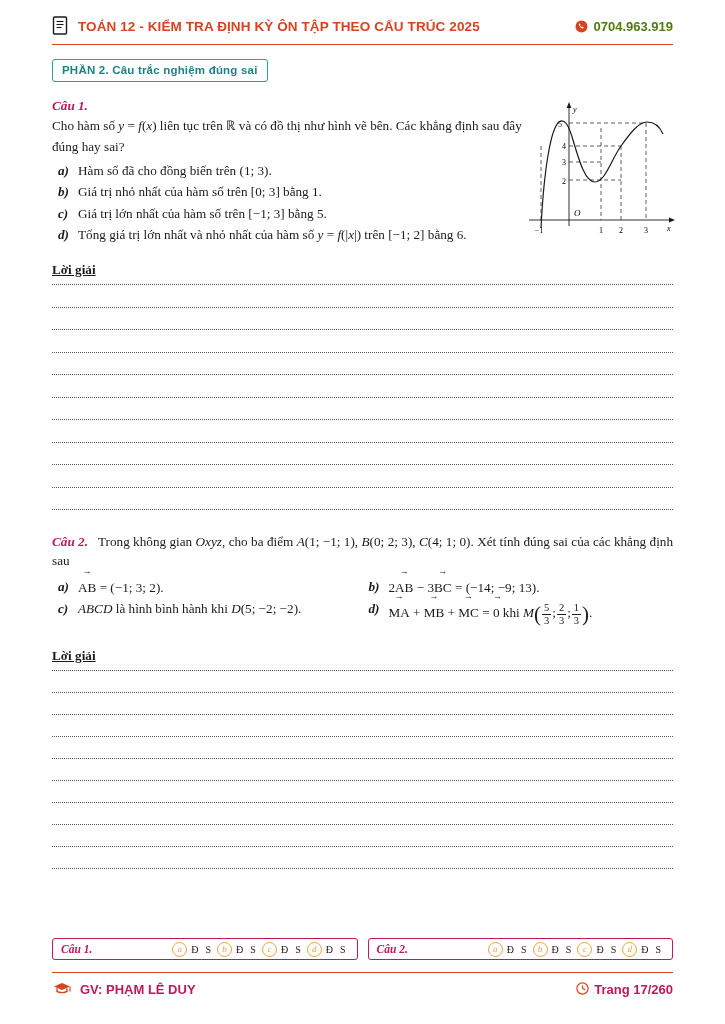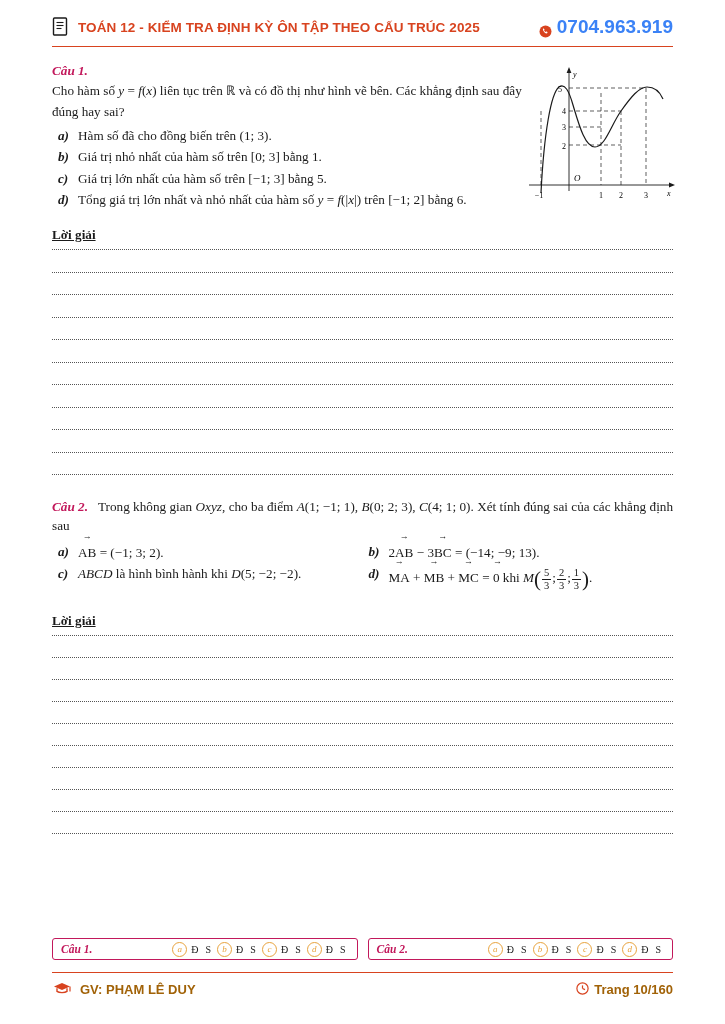--- a/index.html
+++ b/index.html
@@ -42,23 +42,23 @@
     font-family: "Liberation Sans", sans-serif;
     font-size: 13.5px;
     font-weight: bold;
     color: #d8431f;
     letter-spacing: .1px;
     flex: 1 1 auto;
     white-space: nowrap;
   }
   .header-phone {
     font-family: "Liberation Sans", sans-serif;
-    font-size: 19px;
-    font-weight: bold;
-    color: #3b82f6;
+    font-size: 13px;
+    font-weight: bold;
+    color: #4d7c0f;
     display: flex;
     align-items: center;
     gap: 5px;
     white-space: nowrap;
   }
   .phone-icon { width: 13px; height: 13px; display: block; }
 
   
   .section-badge {
     display: inline-block;
@@ -224,21 +224,21 @@
     left: 52px;
     right: 52px;
     bottom: 14px;
     border-top: 1px solid #d8431f;
     padding-top: 8px;
     display: flex;
     align-items: center;
     font-family: "Liberation Sans", sans-serif;
     font-size: 13px;
     font-weight: bold;
-    color: #a16207;
+    color: #be185d;
   }
   .footer .cap-icon { margin-right: 8px; display: block; }
   .footer .spacer { flex: 1 1 auto; }
   .footer .page-no { display: flex; align-items: center; gap: 5px; }
 </style>
 </head>
 <body>
 
 <div class="page">
 
@@ -258,20 +258,21 @@
         <svg width="13" height="13" viewBox="0 0 13 13">
           <circle cx="6.5" cy="6.5" r="6" fill="#d8431f"></circle>
           <path d="M4 3.6c.5-.4 1 .1 1.4.7.3.5-.2.8-.3 1 .1.6 1 1.5 1.6 1.6.2-.1.5-.6 1-.3.6.4 1.1.9.7 1.4-.5.6-1.6.6-2.6-.3C4.8 6.9 3.5 5.2 4 3.6z" fill="#ffffff"></path>
         </svg>
       </span>
       <span>0704.963.919</span>
     </span>
   </div>
 
   
+  <div class="section-badge">PHẦN 2. Câu trắc nghiệm đúng sai</div>
 
   
   <div class="q-block q1-wrap">
     <div class="q1-text">
       <span class="q-label">Câu 1.</span><br>
       <span>Cho hàm số <span class="math">y</span> = <span class="math">f</span>(<span class="math">x</span>) liên tục trên <span class="up">ℝ</span> và có đồ thị như hình vẽ bên. Các khẳng định sau đây đúng hay sai?</span>
       <ul class="choices">
         <li><span class="mark">a)</span>Hàm số đã cho đồng biến trên (1; 3).</li>
         <li><span class="mark">b)</span>Giá trị nhỏ nhất của hàm số trên [0; 3] bằng 1.</li>
         <li><span class="mark">c)</span>Giá trị lớn nhất của hàm số trên [−1; 3] bằng 5.</li>
@@ -413,17 +414,17 @@
     <span>GV: PHẠM LÊ DUY</span>
     <span class="spacer"></span>
     <span class="page-no">
       <span>
         <svg width="13" height="13" viewBox="0 0 13 13">
           <circle cx="6.5" cy="6.5" r="5.6" fill="none" stroke="#d8431f" stroke-width="1.2"></circle>
           <line x1="6.5" y1="6.5" x2="6.5" y2="3.4" stroke="#d8431f" stroke-width="1.2"></line>
           <line x1="6.5" y1="6.5" x2="9" y2="7.6" stroke="#d8431f" stroke-width="1.2"></line>
         </svg>
       </span>
-      <span>Trang 10/160</span>
+      <span>Trang 17/260</span>
     </span>
   </div>
 
 </div>
 
 </body></html>

